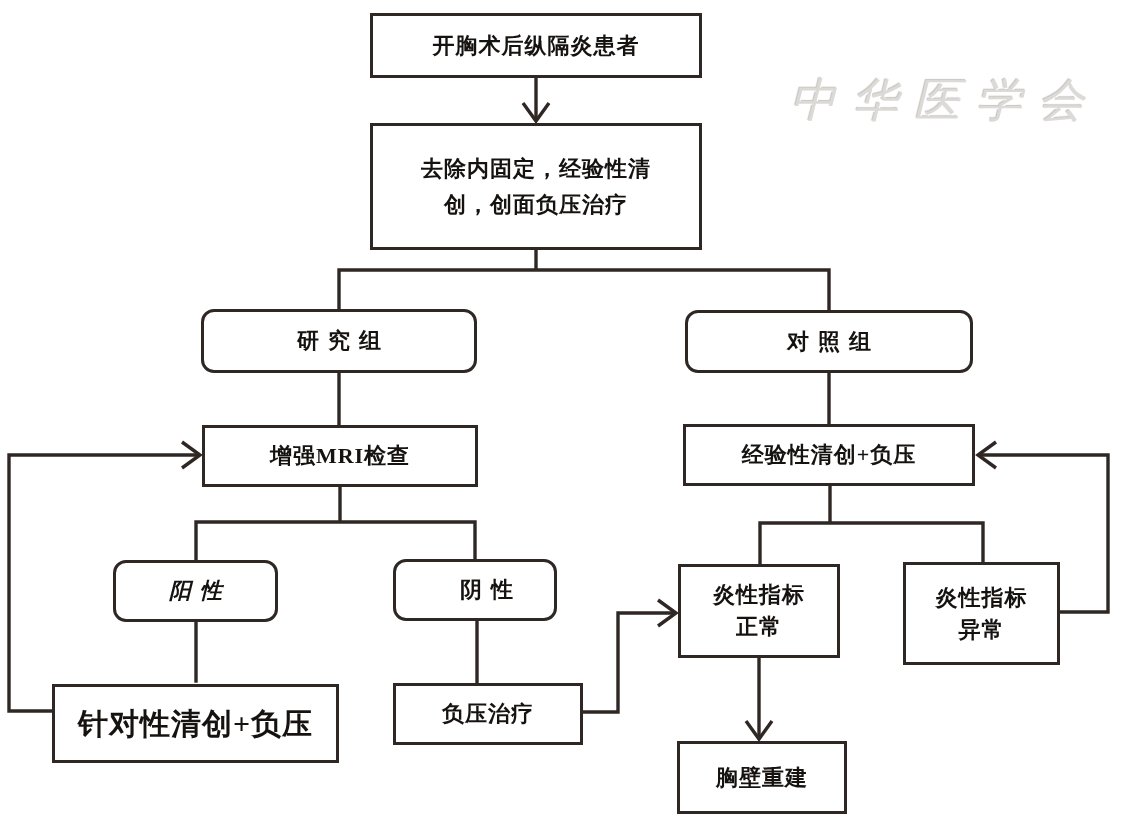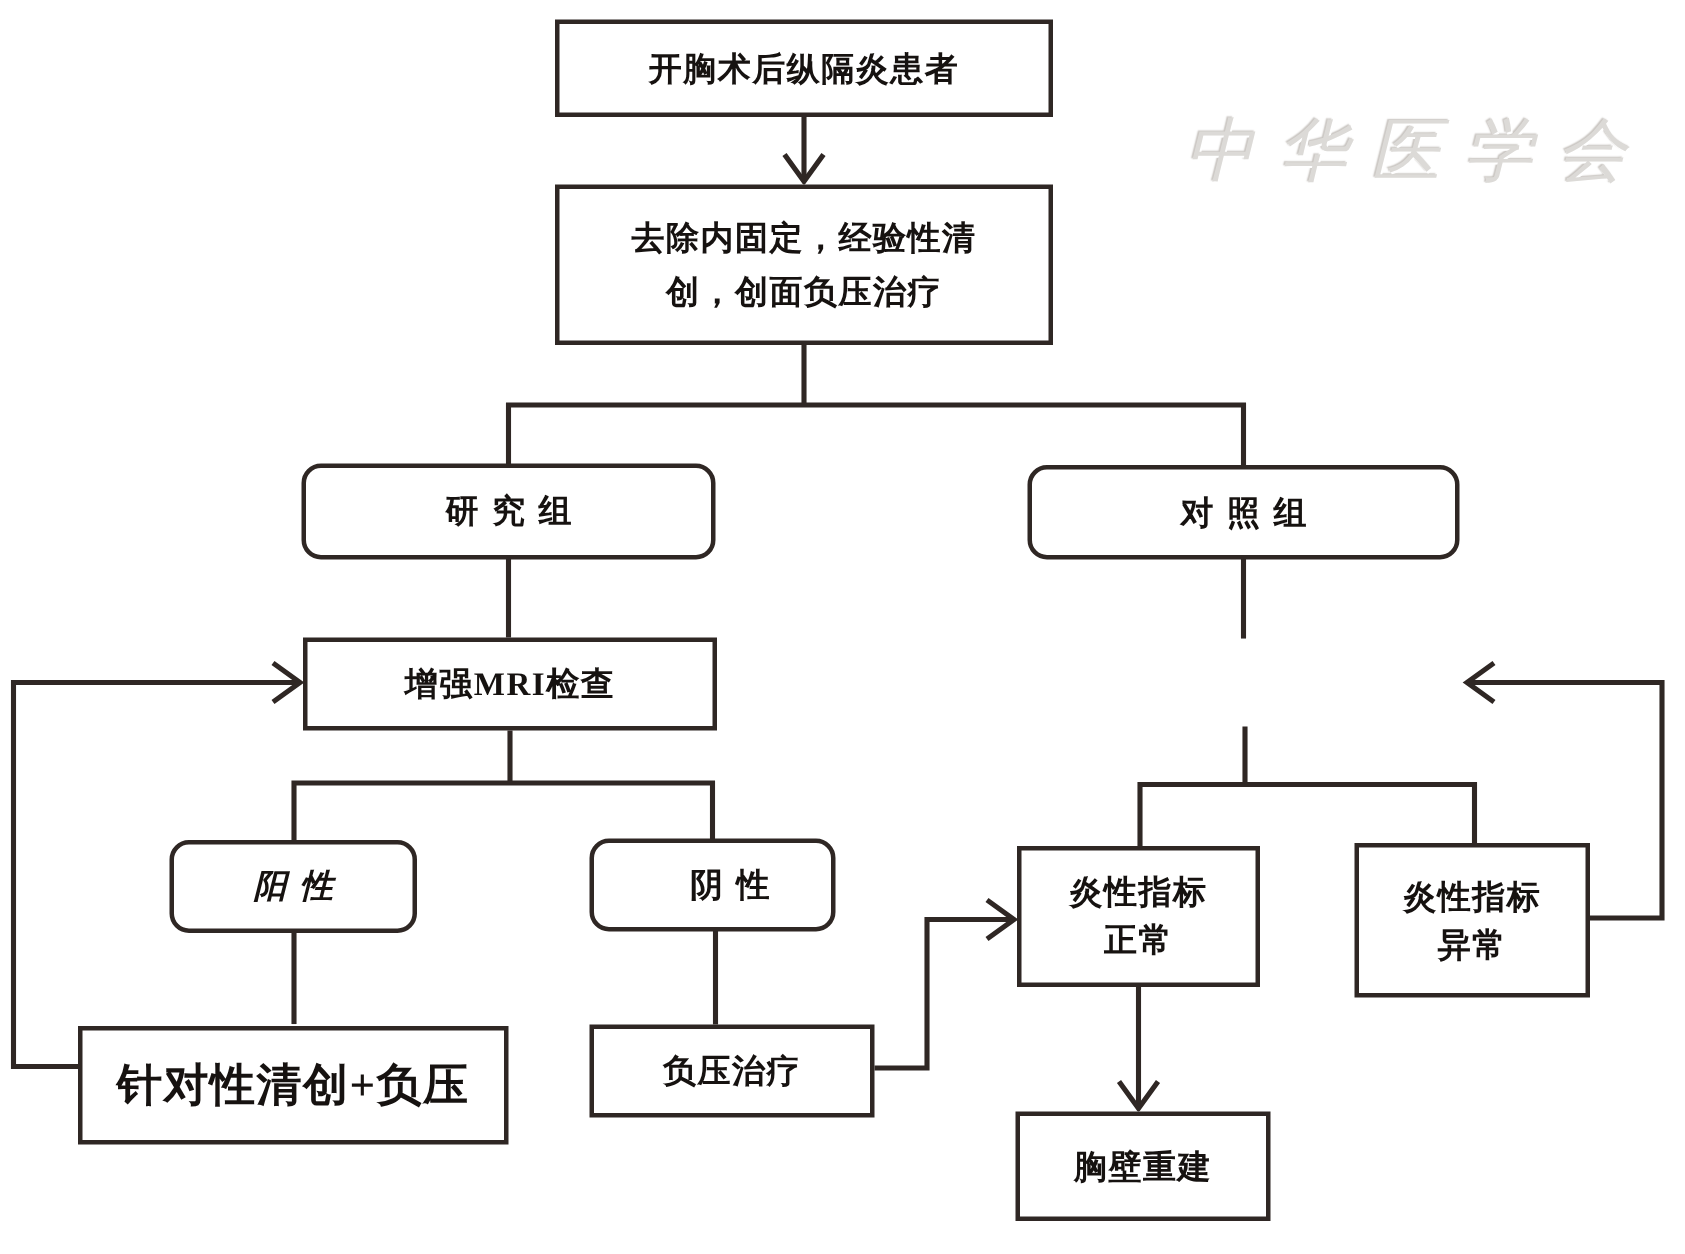--- a/index.html
+++ b/index.html
@@ -31,21 +31,21 @@
     justify-content:center;
     text-align:center;
     font-size:22px;
     line-height:1.25;
     letter-spacing:1px;
     font-weight:600;
   }
   .node.spaced{letter-spacing:9px;padding-left:9px;border-radius:13px;}
   .node .ln{display:block;}
   #n-patient        {left:370px;top:13px; width:332px;height:65px;}
-  #n-initial        {left:370px;top:123px;width:332px;height:107px;line-height:1.6;}
+  #n-initial        {left:370px;top:123px;width:332px;height:127px;line-height:1.6;}
   #n-study          {left:201px;top:309px;width:276px;height:64px;}
   #n-control        {left:685px;top:310px;width:288px;height:63px;}
   #n-mri            {left:202px;top:425px;width:276px;height:62px;}
   #n-empirical      {left:683px;top:424px;width:292px;height:62px;}
   #n-positive       {left:113px;top:560px;width:165px;height:62px;font-style:italic;}
   #n-negative       {left:393px;top:559px;width:164px;height:62px;padding-left:32px;}
   #n-targeted       {left:52px; top:684px;width:287px;height:79px;font-size:30px;}
   #n-npwt           {left:393px;top:683px;width:190px;height:62px;}
   #n-normal         {left:678px;top:564px;width:162px;height:94px;line-height:1.45;}
   #n-abnormal       {left:903px;top:562px;width:157px;height:103px;line-height:1.45;}
@@ -133,20 +133,21 @@
     <span class="ln">去除内固定，经验性清</span>
     <span class="ln">创，创面负压治疗</span>
   </div>
 
   <div class="node spaced" id="n-study">研究组</div>
 
   <div class="node spaced" id="n-control">对照组</div>
 
   <div class="node" id="n-mri">增强MRI检查</div>
 
+  <div class="node" id="n-empirical">经验性清创+负压</div>
 
   <div class="node spaced" id="n-positive">阳性</div>
 
   <div class="node spaced" id="n-negative">阴性</div>
 
   <div class="node" id="n-targeted">针对性清创+负压</div>
 
   <div class="node" id="n-npwt">负压治疗</div>
 
   <div class="node" id="n-normal">

